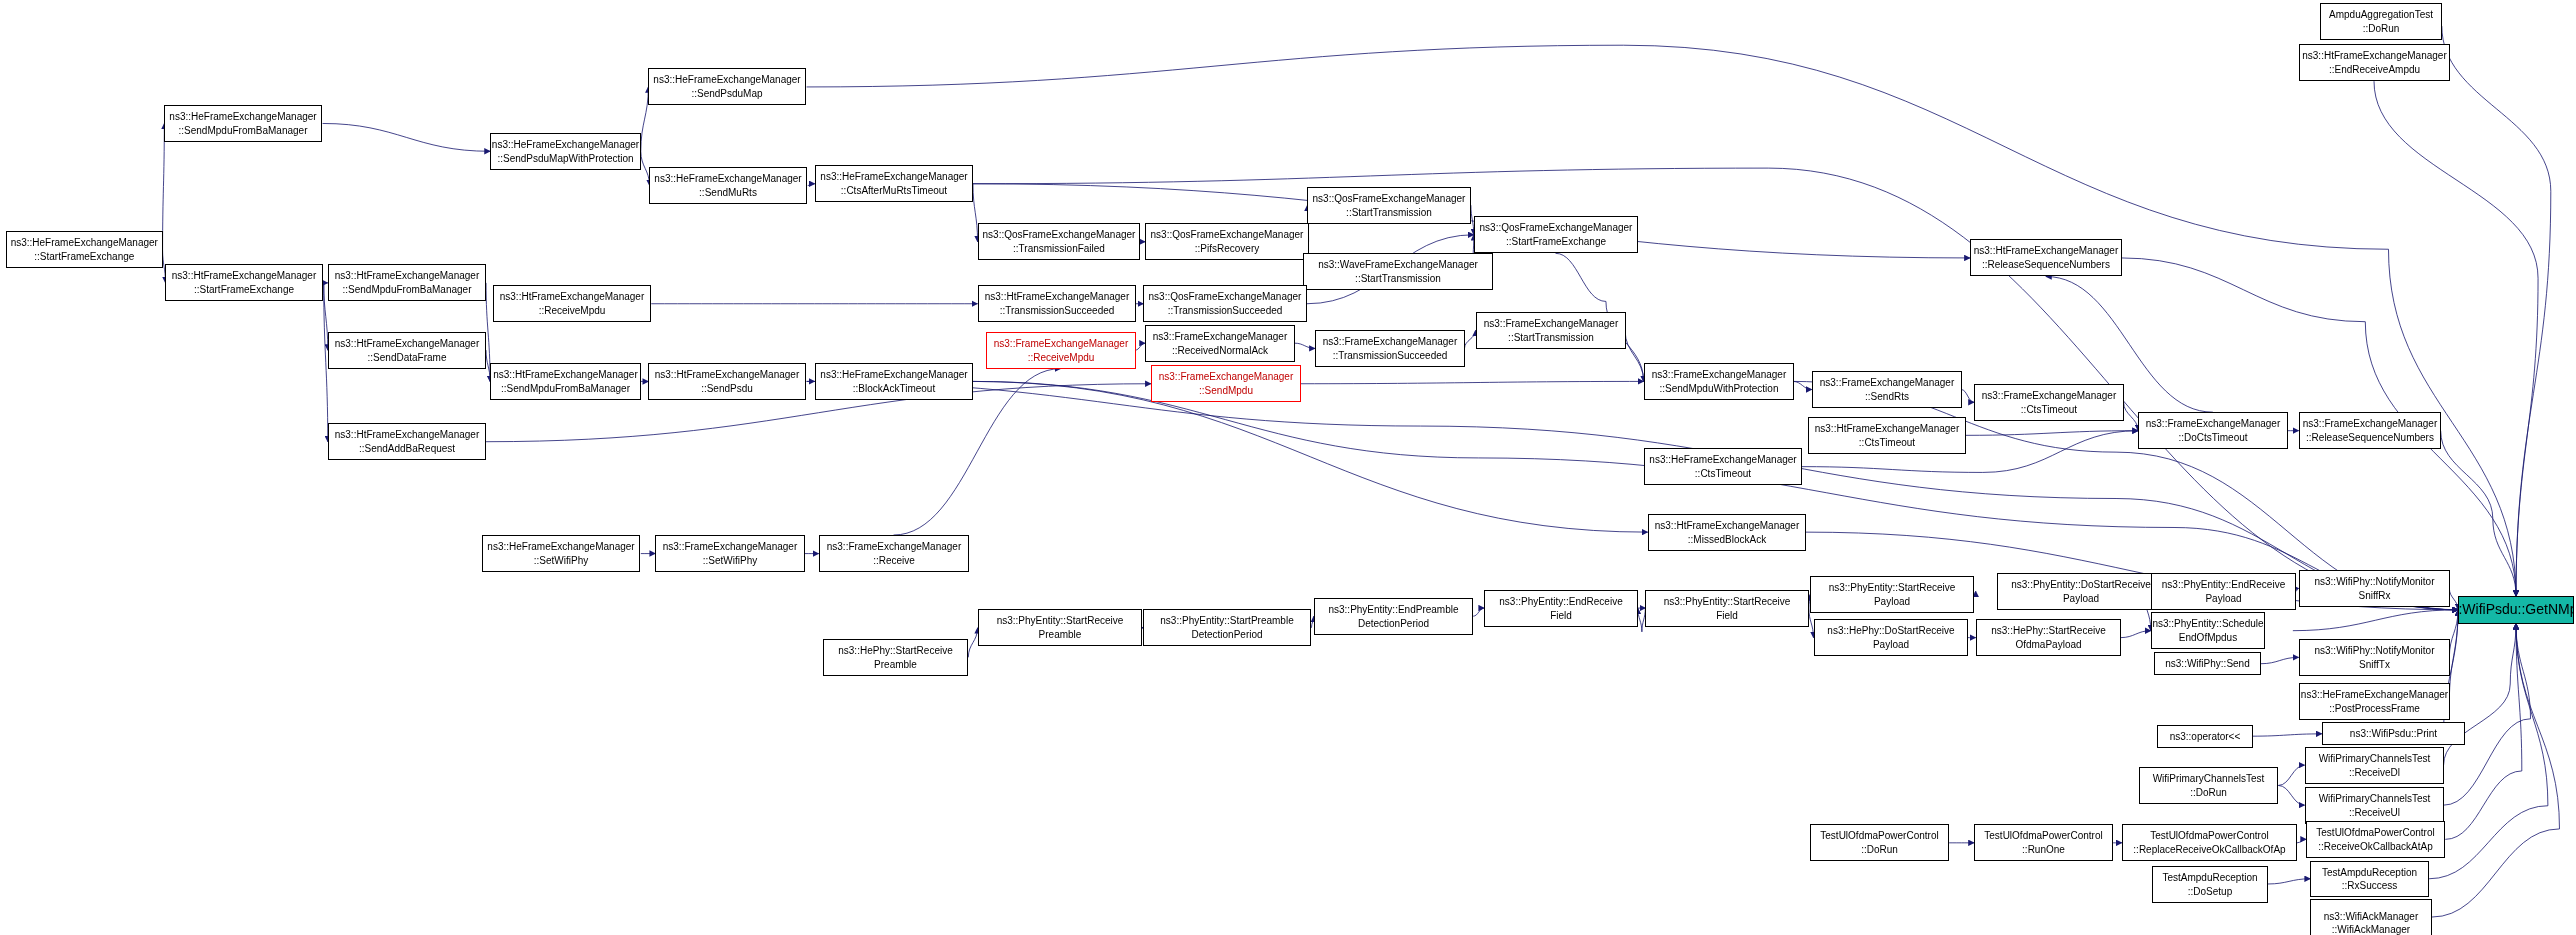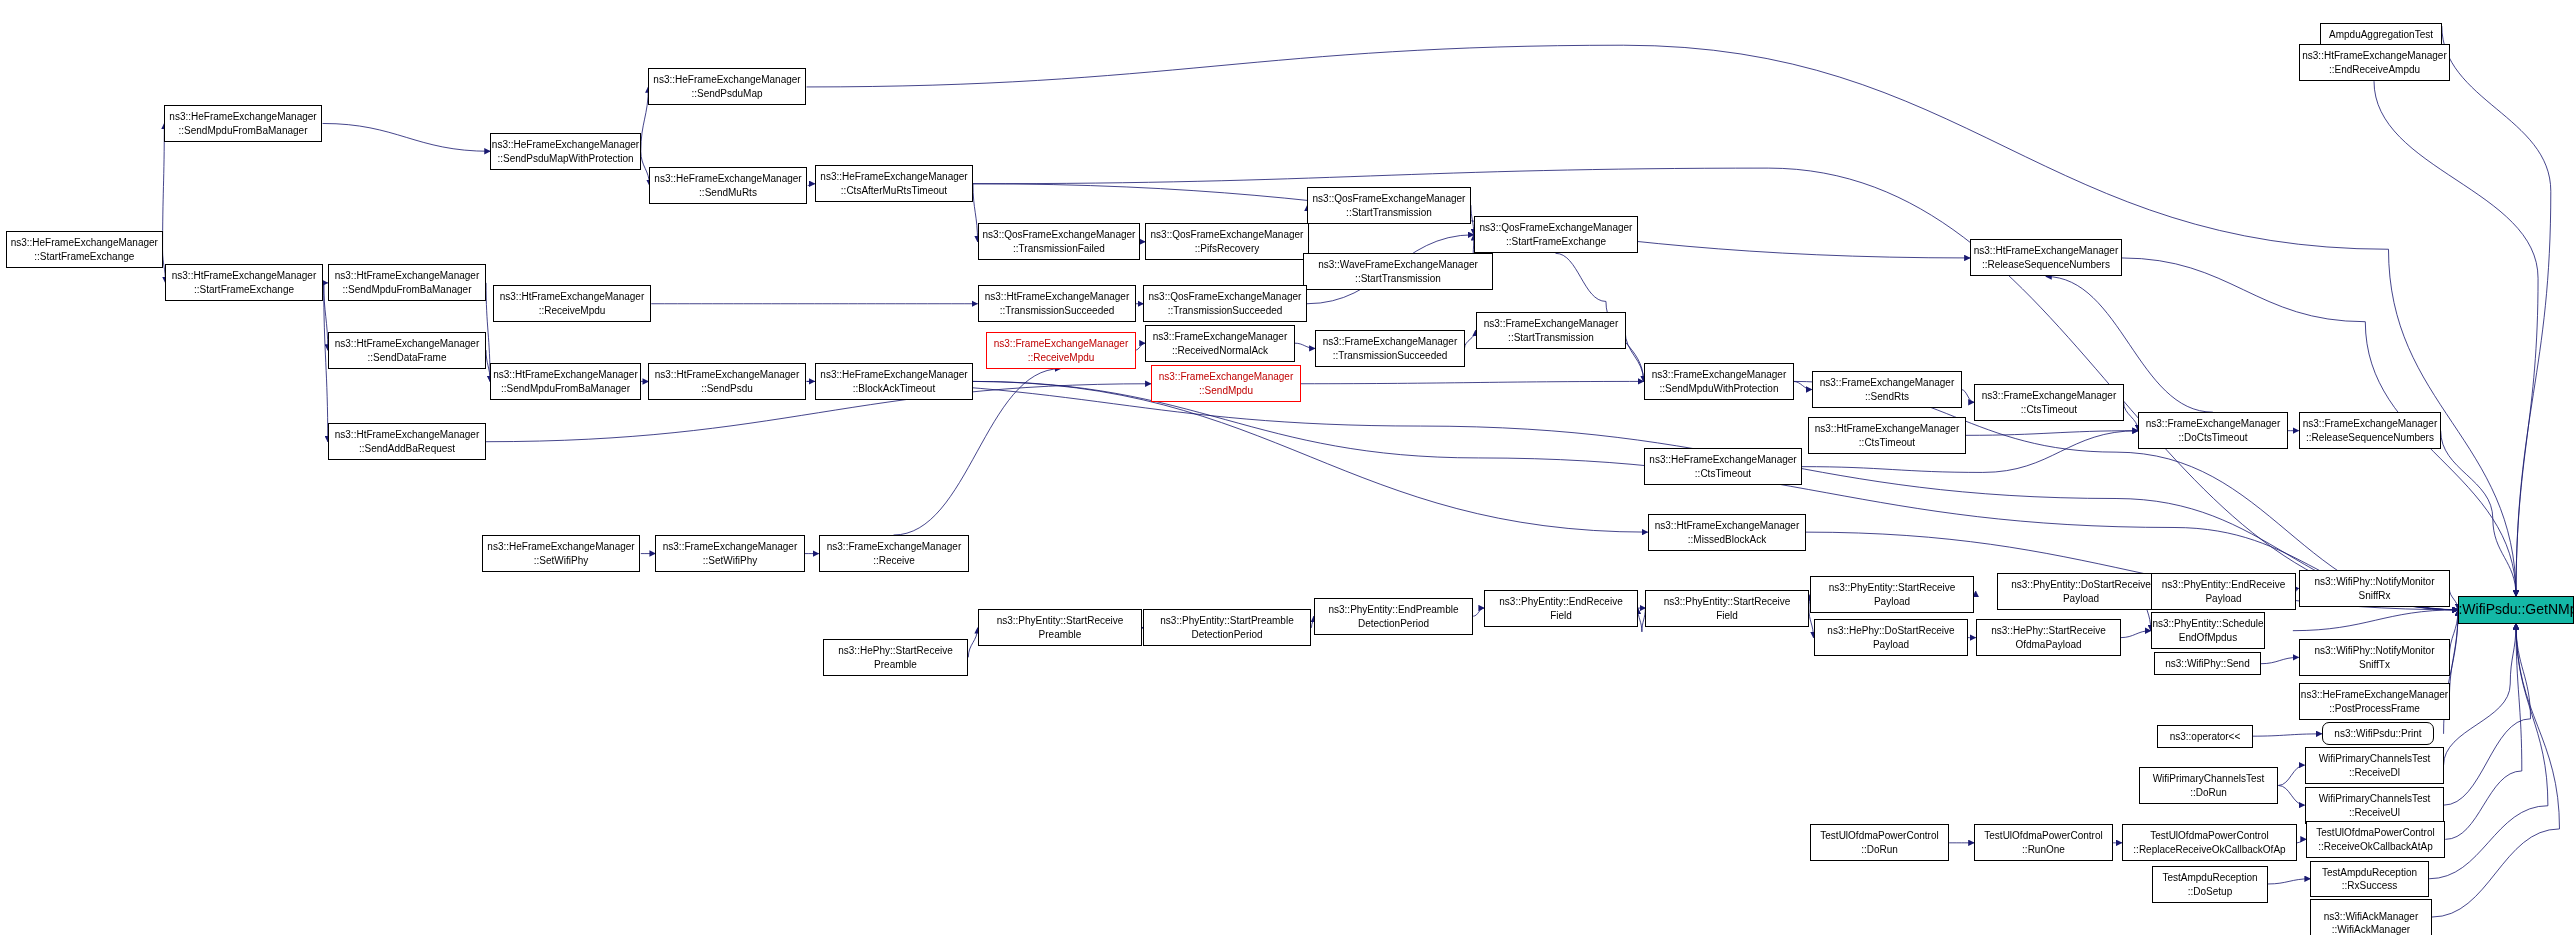--- a/index.html
+++ b/index.html
@@ -100,21 +100,21 @@
       <path d="M 3362 1454 C 3381.35 1454 3385.65 1454 3405 1454" fill="none" stroke="#191970" stroke-width="1.4" marker-end="url(#arrow)"></path>
       <path d="M 3645 1454 C 3651.75 1454 3653.25 1454 3660 1454" fill="none" stroke="#191970" stroke-width="1.4" marker-end="url(#arrow)"></path>
       <path d="M 3962 1454 C 3969.2 1454 3970.8 1448 3978 1448" fill="none" stroke="#191970" stroke-width="1.4" marker-end="url(#arrow)"></path>
       <path d="M 4218 1448 C 4277.4 1448 4290.6 1330 4350 1330 C 4350 1215.7 4340 1190.3 4340 1076" fill="none" stroke="#191970" stroke-width="1.4" marker-end="url(#arrow)"></path>
       <path d="M 3912 1525 C 3944.85 1525 3952.15 1516 3985 1516" fill="none" stroke="#191970" stroke-width="1.4" marker-end="url(#arrow)"></path>
       <path d="M 4190 1516 C 4282.25 1516 4302.75 1390 4395 1390 C 4395 1248.7 4340 1217.3 4340 1076" fill="none" stroke="#191970" stroke-width="1.4" marker-end="url(#arrow)"></path>
       <path d="M 4195 1582 C 4294 1582 4316 1430 4415 1430 C 4415 1270.7 4340 1235.3 4340 1076" fill="none" stroke="#191970" stroke-width="1.4" marker-end="url(#arrow)"></path>
       <path d="M 4212 45 C 4212 173.25 4400 201.75 4400 330 C 4400 644.1 4340 713.9 4340 1028" fill="none" stroke="#191970" stroke-width="1.4" marker-end="url(#arrow)"></path>
       <path d="M 4095 140 C 4095 293 4378 327 4378 480 C 4378 726.6 4340 781.4 4340 1028" fill="none" stroke="#191970" stroke-width="1.4" marker-end="url(#arrow)"></path>
     </svg>
-<div class="node" style="left: 2320px; top: 23px; width: 122px; height: 37px;">
+<div class="node" style="left: 2320px; top: 3px; width: 122px; height: 37px;">
       <div>AmpduAggregationTest</div>
       <div>::DoRun</div>
     </div>
     <div class="node" style="left: 2299px; top: 44px; width: 151px; height: 37px;">
       <div>ns3::HtFrameExchangeManager</div>
       <div>::EndReceiveAmpdu</div>
     </div>
     <div class="node" style="left: 648px; top: 68px; width: 158px; height: 37px;">
       <div>ns3::HeFrameExchangeManager</div>
       <div>::SendPsduMap</div>
@@ -326,21 +326,21 @@
       <div>ns3::WifiPhy::NotifyMonitor</div>
       <div>SniffTx</div>
     </div>
     <div class="node" style="left: 2299px; top: 683px; width: 151px; height: 37px;">
       <div>ns3::HeFrameExchangeManager</div>
       <div>::PostProcessFrame</div>
     </div>
     <div class="node" style="left: 2157px; top: 725px; width: 96px; height: 23px;">
       <div>ns3::operator&lt;&lt;</div>
     </div>
-    <div class="node" style="left: 2322px; top: 722px; width: 112px; height: 23px; border-radius: 7px;">
+    <div class="node" style="left: 2322px; top: 722px; width: 143px; height: 23px;">
       <div>ns3::WifiPsdu::Print</div>
     </div>
     <div class="node" style="left: 2139px; top: 767px; width: 139px; height: 37px;">
       <div>WifiPrimaryChannelsTest</div>
       <div>::DoRun</div>
     </div>
     <div class="node" style="left: 2305px; top: 747px; width: 139px; height: 37px;">
       <div>WifiPrimaryChannelsTest</div>
       <div>::ReceiveDl</div>
     </div>

